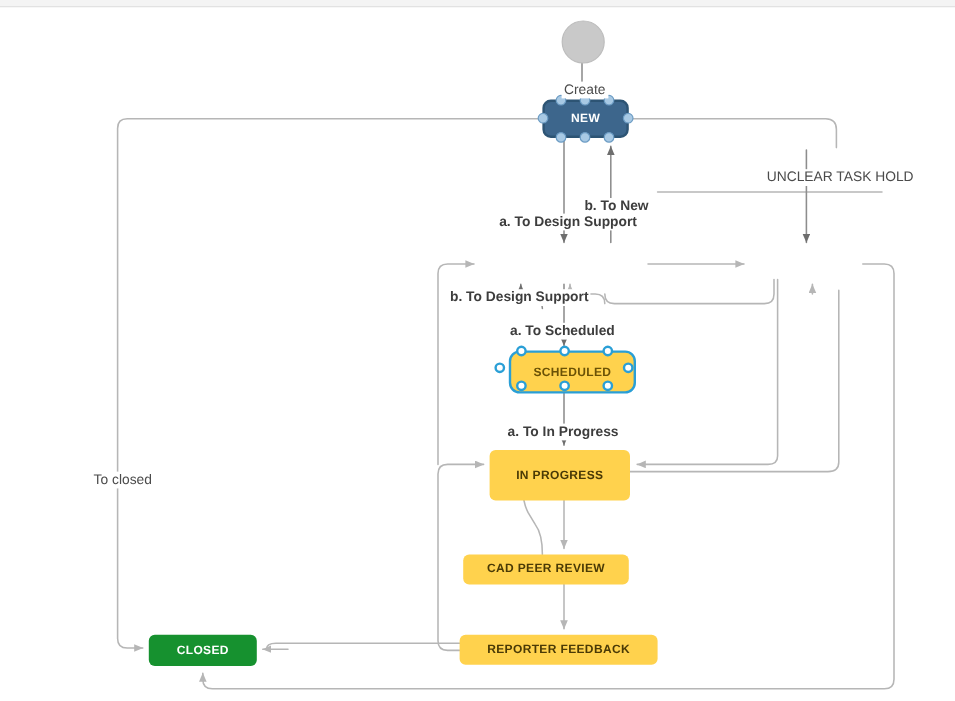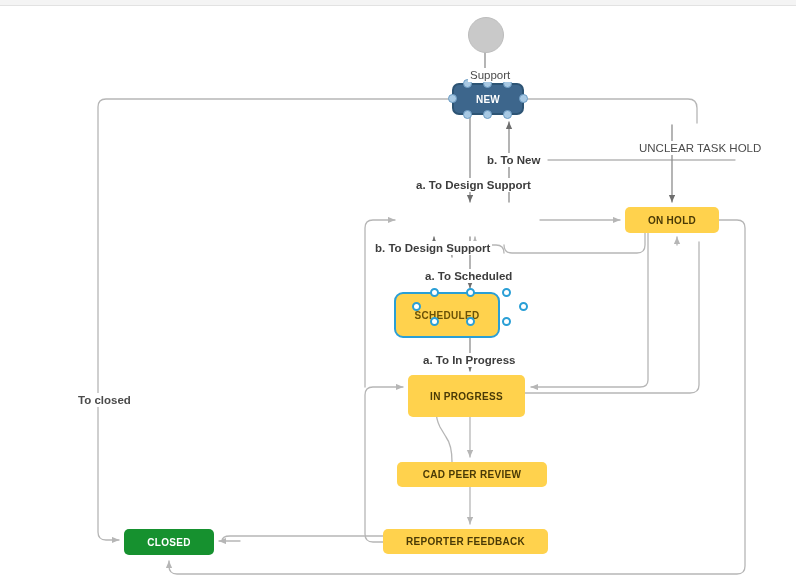--- a/index.html
+++ b/index.html
@@ -188,62 +188,59 @@
     <div class="handle on-dark" style="left:463px; top:74px;"></div>
     <div class="handle on-dark" style="left:483px; top:74px;"></div>
     <div class="handle on-dark" style="left:503px; top:74px;"></div>
     <div class="handle on-dark" style="left:448px; top:89px;"></div>
     <div class="handle on-dark" style="left:519px; top:89px;"></div>
     <div class="handle on-dark" style="left:463px; top:105px;"></div>
     <div class="handle on-dark" style="left:483px; top:105px;"></div>
     <div class="handle on-dark" style="left:503px; top:105px;"></div>
 
 
-    <div class="node status-yellow" style="left:625px; top:202px; width:94px; height:26px;">
-      <span>ON HOLD</span>
-    </div>
-
-    <div class="node selected-yellow" style="left:394px; top:287px; width:106px; height:46px;">
+
+    <div class="node selected-yellow" style="left:424px; top:287px; width:106px; height:36px;">
       <span>SCHEDULED</span>
     </div>
     <div class="handle on-light" style="left:430px; top:283px;"></div>
     <div class="handle on-light" style="left:466px; top:283px;"></div>
     <div class="handle on-light" style="left:502px; top:283px;"></div>
     <div class="handle on-light" style="left:412px; top:297px;"></div>
     <div class="handle on-light" style="left:519px; top:297px;"></div>
     <div class="handle on-light" style="left:430px; top:312px;"></div>
     <div class="handle on-light" style="left:466px; top:312px;"></div>
     <div class="handle on-light" style="left:502px; top:312px;"></div>
 
     <div class="node status-yellow" style="left:408px; top:370px; width:117px; height:42px;">
       <span>IN PROGRESS</span>
     </div>
 
-    <div class="node status-yellow" style="left:397px; top:457px; width:150px; height:25px;">
+    <div class="node status-yellow" style="left:386px; top:457px; width:138px; height:25px;">
       <span>CAD PEER REVIEW</span>
     </div>
 
     <div class="node status-yellow" style="left:383px; top:524px; width:165px; height:25px;">
       <span>REPORTER FEEDBACK</span>
     </div>
 
     <div class="node status-green" style="left:124px; top:524px; width:90px; height:26px;">
       <span>CLOSED</span>
     </div>
 
-    <div class="edge-label" style="left:468px; top:63px;">Support</div>
-
-    <div class="edge-label bold" style="left:485px; top:148px;">b. To New</div>
+    <div class="edge-label" style="left:468px; top:63px;">Create</div>
+
+    <div class="edge-label bold" style="left:485px; top:160px;">b. To New</div>
 
     <div class="edge-label" style="left:637px; top:136px;">UNCLEAR TASK HOLD</div>
 
     <div class="edge-label bold" style="left:414px; top:173px;">a. To Design Support</div>
 
     <div class="edge-label bold" style="left:373px; top:236px;text-align:right;">b. To Design Support</div>
 
     <div class="edge-label bold" style="left:423px; top:264px;">a. To Scheduled</div>
 
     <div class="edge-label bold" style="left:421px; top:348px;">a. To In Progress</div>
 
-    <div class="edge-label" style="left:76px; top:388px;font-weight:bold;">To closed</div>
+    <div class="edge-label" style="left:76px; top:388px;">To closed</div>
 
   </div>
 </div>
 
 </body></html>

